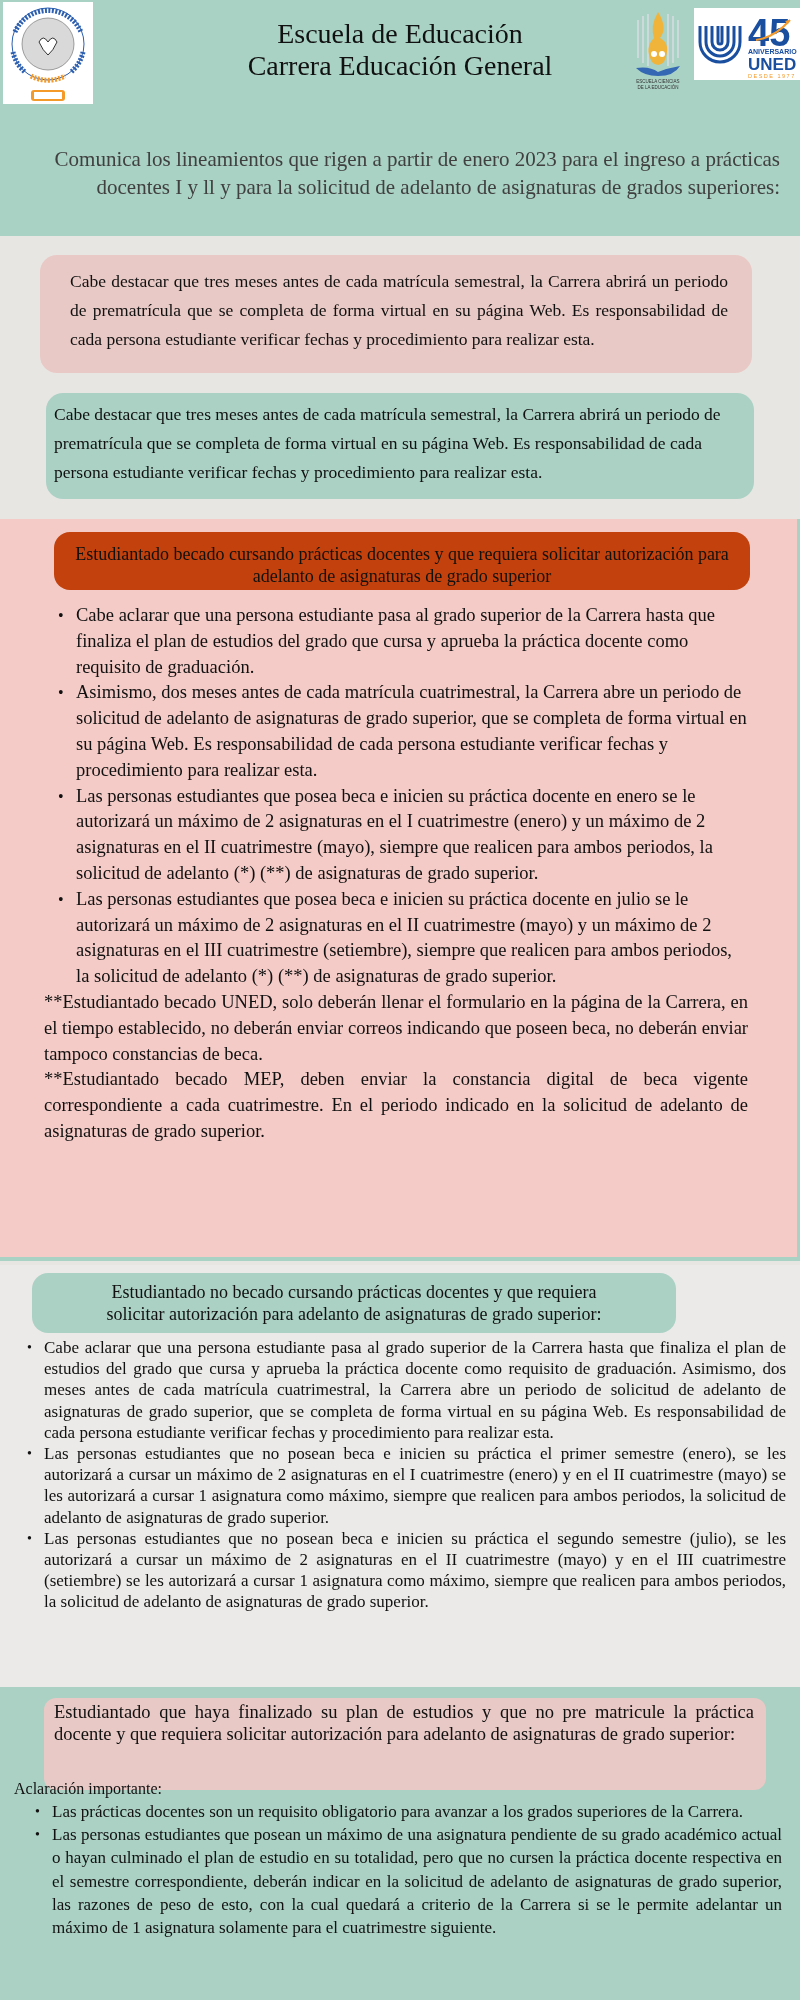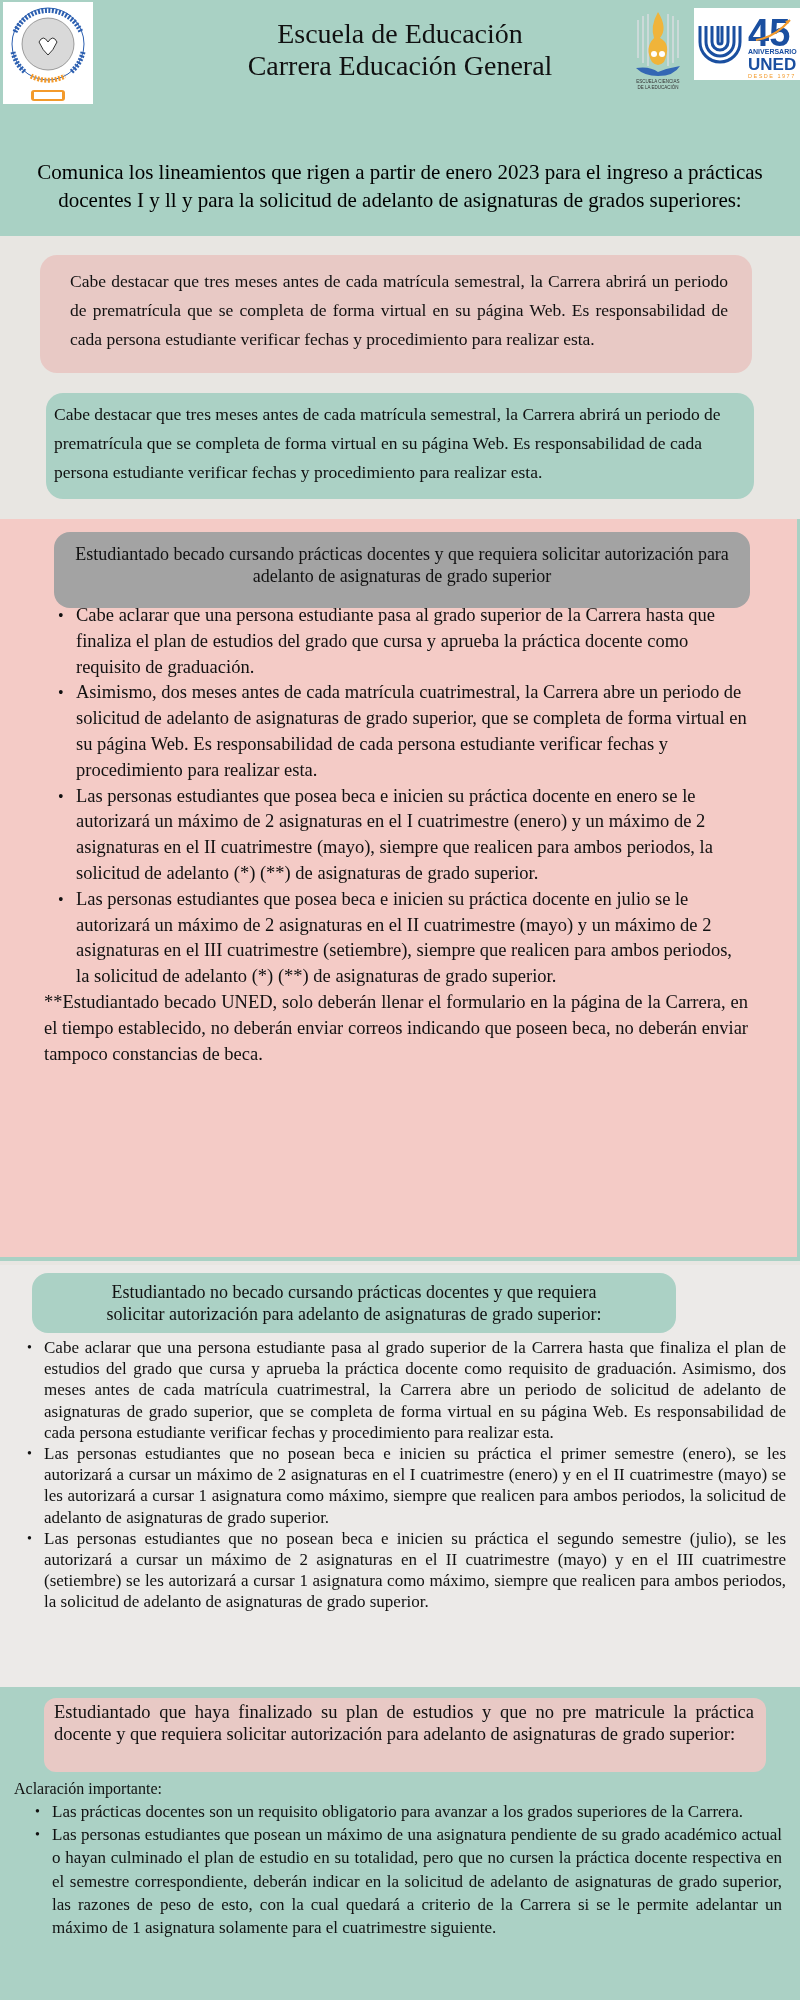--- a/index.html
+++ b/index.html
@@ -25,41 +25,41 @@
   .logo-uned {
     position: absolute; left: 694px; top: 8px; width: 106px; height: 72px;
     background: #fff;
   }
   .title {
     position: absolute; left: 200px; top: 18px; width: 400px;
     text-align: center; font-size: 28px; line-height: 32px; color: #111;
   }
   .title div { white-space: nowrap; }
   .subtitle {
-    position: absolute; left: 20px; top: 158px; width: 760px;
-    text-align: center; font-size: 21px; line-height: 28px; color: #000000;
+    position: absolute; left: 20px; top: 145px; width: 760px;
+    text-align: right; font-size: 21px; line-height: 28px; color: #404040;
   }
   .section-intro {
     position: absolute; left: 0; top: 236px; width: 800px; height: 283px;
     background: #e8e6e2;
   }
   .box {
     position: absolute; border-radius: 17px; font-size: 17.5px; line-height: 29px;
     text-align: justify;
   }
   .box-pink1 { left: 40px; top: 255px; width: 712px; height: 118px; background: #e8c9c5; padding: 12px 24px 0 30px; }
   .box-green1 { left: 46px; top: 393px; width: 708px; height: 106px; background: #abd1c5; padding: 7px 16px 0 8px; text-align: left; }
   .sec-becado {
     position: absolute; left: 0; top: 519px; width: 800px; height: 742px;
     background: #f4cbc6; border-right: 3px solid #a9d1c4; border-bottom: 4px solid #a9d1c4;
   }
   .heading-box {
     position: absolute; border-radius: 16px; text-align: center; font-size: 18px; line-height: 22px;
   }
-  .hb1 { left: 54px; top: 532px; width: 696px; height: 76px; background: #a3a3a3; padding-top: 11px; }
+  .hb1 { left: 54px; top: 532px; width: 696px; height: 58px; background: #c2410c; padding-top: 11px; }
   .list1 {
     position: absolute; left: 44px; top: 603px; width: 704px; font-size: 18.5px; line-height: 25.8px;
   }
   .list1 ul { list-style: none; padding-left: 32px; }
   .list1 li { position: relative; }
   .list1 li::before { content: "\2022"; position: absolute; left: -18px; top: 0; font-size: 16px; }
   .list1 p { text-align: justify; }
   .sec-nobecado {
     position: absolute; left: 0; top: 1265px; width: 800px; height: 422px;
     background: #eceae8;
@@ -68,21 +68,21 @@
   .list2 {
     position: absolute; left: 14px; top: 1337px; width: 772px; font-size: 17px; line-height: 21.2px;
   }
   .list2 ul { list-style: none; padding-left: 30px; }
   .list2 li { position: relative; text-align: justify; }
   .list2 li::before { content: "\2022"; position: absolute; left: -17px; top: 0; font-size: 14px; }
   .sec-final {
     position: absolute; left: 0; top: 1687px; width: 800px; height: 313px;
     background: #abd1c5;
   }
-  .box-pink2 { left: 44px; top: 1698px; width: 722px; height: 74px; background: #e8c9c5; border-radius: 12px; padding: 3px 12px 0 10px; font-size: 18.5px; line-height: 22px; }
+  .box-pink2 { left: 44px; top: 1698px; width: 722px; height: 92px; background: #e8c9c5; border-radius: 12px; padding: 3px 12px 0 10px; font-size: 18.5px; line-height: 22px; }
   .final-label { position: absolute; left: 14px; top: 1778px; font-size: 16px; line-height: 22px; }
   .list3 {
     position: absolute; left: 22px; top: 1800px; width: 760px; font-size: 17px; line-height: 23.2px;
   }
   .list3 ul { list-style: none; padding-left: 30px; }
   .list3 li { position: relative; text-align: justify; }
   .list3 li::before { content: "\2022"; position: absolute; left: -17px; top: 0; font-size: 14px; }
 </style>
 </head>
 <body>
@@ -153,20 +153,21 @@
 <div class="sec-becado"></div>
 <div class="heading-box hb1">Estudiantado becado cursando prácticas docentes y que requiera solicitar autorización para adelanto de asignaturas de grado superior</div>
 <div class="list1">
   <ul>
     <li>Cabe aclarar que una persona estudiante pasa al grado superior de la Carrera hasta que finaliza el plan de estudios del grado que cursa y aprueba la práctica docente como requisito de graduación.</li>
     <li>Asimismo, dos meses antes de cada matrícula cuatrimestral, la Carrera abre un periodo de solicitud de adelanto de asignaturas de grado superior, que se completa de forma virtual en su página Web. Es responsabilidad de cada persona estudiante verificar fechas y procedimiento para realizar esta.</li>
     <li>Las personas estudiantes que posea beca e inicien su práctica docente en enero se le autorizará un máximo de 2 asignaturas en el I cuatrimestre (enero) y un máximo de 2 asignaturas en el II cuatrimestre (mayo), siempre que realicen para ambos periodos, la solicitud de adelanto (*) (**) de asignaturas de grado superior.</li>
     <li>Las personas estudiantes que posea beca e inicien su práctica docente en julio se le autorizará un máximo de 2 asignaturas en el II cuatrimestre (mayo) y un máximo de 2 asignaturas en el III cuatrimestre (setiembre), siempre que realicen para ambos periodos, la solicitud de adelanto (*) (**) de asignaturas de grado superior.</li>
   </ul>
   <p>**Estudiantado becado UNED, solo deberán llenar el formulario en la página de la Carrera, en el tiempo establecido, no deberán enviar correos indicando que poseen beca, no deberán enviar tampoco constancias de beca.</p>
+  <p>**Estudiantado becado MEP, deben enviar la constancia digital de beca vigente correspondiente a cada cuatrimestre. En el periodo indicado en la solicitud de adelanto de asignaturas de grado superior.</p>
 </div>
 
 <div class="sec-nobecado"></div>
 <div class="heading-box hb2">
   <div>Estudiantado no becado cursando prácticas docentes y que requiera</div>
   <div>solicitar autorización para adelanto de asignaturas de grado superior:</div>
 </div>
 <div class="list2">
   <ul>
     <li>Cabe aclarar que una persona estudiante pasa al grado superior de la Carrera hasta que finaliza el plan de estudios del grado que cursa y aprueba la práctica docente como requisito de graduación. Asimismo, dos meses antes de cada matrícula cuatrimestral, la Carrera abre un periodo de solicitud de adelanto de asignaturas de grado superior, que se completa de forma virtual en su página Web. Es responsabilidad de cada persona estudiante verificar fechas y procedimiento para realizar esta.</li>

